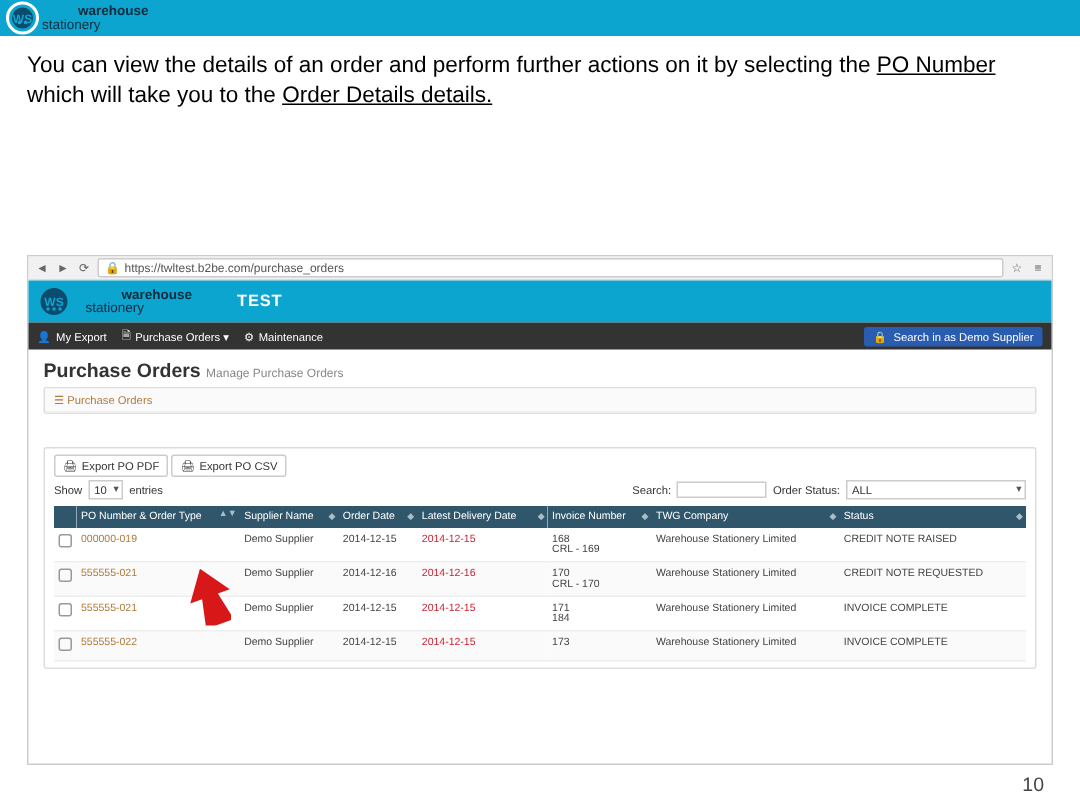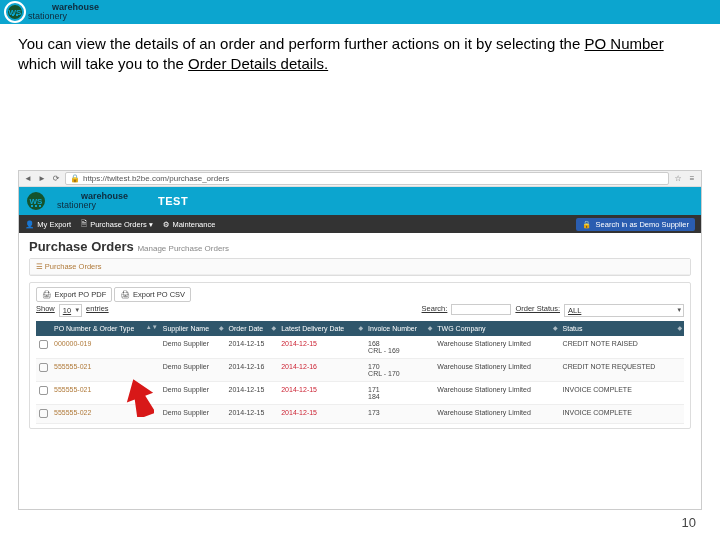--- a/index.html
+++ b/index.html
@@ -1,20 +1,20 @@
 <!DOCTYPE html>
 <html><head>
 <meta charset="utf-8">
 <style>
   * { box-sizing: border-box; margin: 0; padding: 0; }
   body { width: 720px; height: 540px; font-family: Arial, sans-serif; font-size: 10px; background: #fff; color: #333; position: relative; overflow: hidden; }
   
   .slide-header { background: #0ca5cf; height: 24px; display: flex; align-items: center; padding-left: 6px; }
   .ws-badge { display: inline-flex; align-items: center; }
-  .ws-circle { width: 18px; height: 18px; border: 2px solid #0ca5cf; background: #14532d; border-radius: 50%; display: flex; align-items: center; justify-content: center; font-weight: bold; color: #0ca5cf; font-size: 8px; position: relative; outline: 2px solid #fff; }
+  .ws-circle { width: 18px; height: 18px; border: 2px solid #0ca5cf; background: #0c4a6e; border-radius: 50%; display: flex; align-items: center; justify-content: center; font-weight: bold; color: #0ca5cf; font-size: 8px; position: relative; outline: 2px solid #fff; }
   .ws-circle::after { content:""; position:absolute; bottom:1px; left:4px; right:4px; height:2px; border-top:2px dotted #0ca5cf; }
   .brand-text { color:#0f2b3d; font-size:9px; line-height:1; margin-left:4px; }
   .brand-text .b1 { display:block; font-weight:bold;margin-left:24px; }
   .brand-text .b2 { display:block; }
   .slide-caption { padding: 10px 18px 0 18px; font-size: 15px; line-height: 1.3; color:#000; }
   .underline { text-decoration: underline; }
   .page-no { position: absolute; bottom: 10px; right: 24px; font-size: 13px; color: #444; }
   
   .browser { position: absolute; left: 18px; right: 18px; top: 170px; bottom: 30px; border: 1px solid #ccc; background: #fff; display:flex; flex-direction:column; font-size: 8px; }
   .addr { display:flex; align-items:center; background:#f1f1f1; height: 16px; padding: 0 4px; gap:4px; border-bottom:1px solid #ddd; }
@@ -24,27 +24,27 @@
   .app-bar { background:#0ca5cf; height:28px; display:flex; align-items:center; padding:0 6px; gap:6px; color:#fff; }
   .app-bar .ws-circle { width:22px; height:22px; outline:none; }
   .app-bar .test { font-weight:bold; font-size:11px; margin-left:24px; letter-spacing:0.5px; }
   .navbar { background:#333; color:#fff; height:18px; display:flex; align-items:center; justify-content:space-between; padding:0 6px; }
   .nav-left { display:flex; gap:10px; }
   .nav-item { display:inline-flex; align-items:center; gap:3px; font-size:7.5px; }
   .nav-right { background:#2a5db0; padding:2px 6px; border-radius:2px; font-size:7.5px; display:inline-flex; gap:4px; align-items:center; }
   .content { padding: 6px 10px; flex:1; overflow:hidden; }
   .page-title { font-size:13px; color:#333; margin-bottom:4px; }
   .page-title .sub { font-size:8px; color:#888; font-weight:normal; }
-  .panel { border:1px solid #ddd; border-radius:2px; margin-bottom:6px; }
+  .panel { border:1px solid #ddd; border-radius:2px; margin-bottom:22px; }
   .panel-h { background:#fafafa; padding:3px 6px; color:#b07a3a; font-size:7.5px; border-bottom:1px solid #eee; }
   .panel-body { padding:4px 6px; }
   .export-btn { display:inline-flex; align-items:center; gap:3px; border:1px solid #ccc; background:#fff; padding:2px 5px; border-radius:2px; font-size:7.5px; cursor:pointer; }
   .summary-title { font-size:8px; color:#555; margin:3px 0 3px 2px; }
   .filters { display:flex; align-items:center; justify-content:space-between; padding:2px 0 4px 0; font-size:7.5px; }
-  .filters .left, .filters .right { display:flex; gap:4px;text-decoration:underline; }
+  .filters .left, .filters .right { display:flex; align-items:center; gap:4px; }
   .sel { border:1px solid #ccc; padding:1px 10px 1px 3px; background:#fff; position:relative; }
   .sel::after { content:"▾"; position:absolute; right:2px; top:1px; font-size:7px; color:#555; }
   .txt { border:1px solid #ccc; padding:1px 3px; background:#fff; min-width:60px; height:11px; }
   table { width:100%; border-collapse:collapse; font-size:7px; }
   thead th { background:#2f566b; color:#fff; padding:4px 3px; text-align:left; font-weight:normal; position:relative; }
   thead th .sort { position:absolute; right:2px; top:3px; font-size:6px; opacity:0.6; }
   tbody td { padding:4px 3px; border-bottom:1px solid #eee; color:#444; vertical-align:top; }
   tbody tr:nth-child(even) { background:#fafafa; }
   .po-link { color:#b07a3a; }
   .date-red { color:#c23; }

